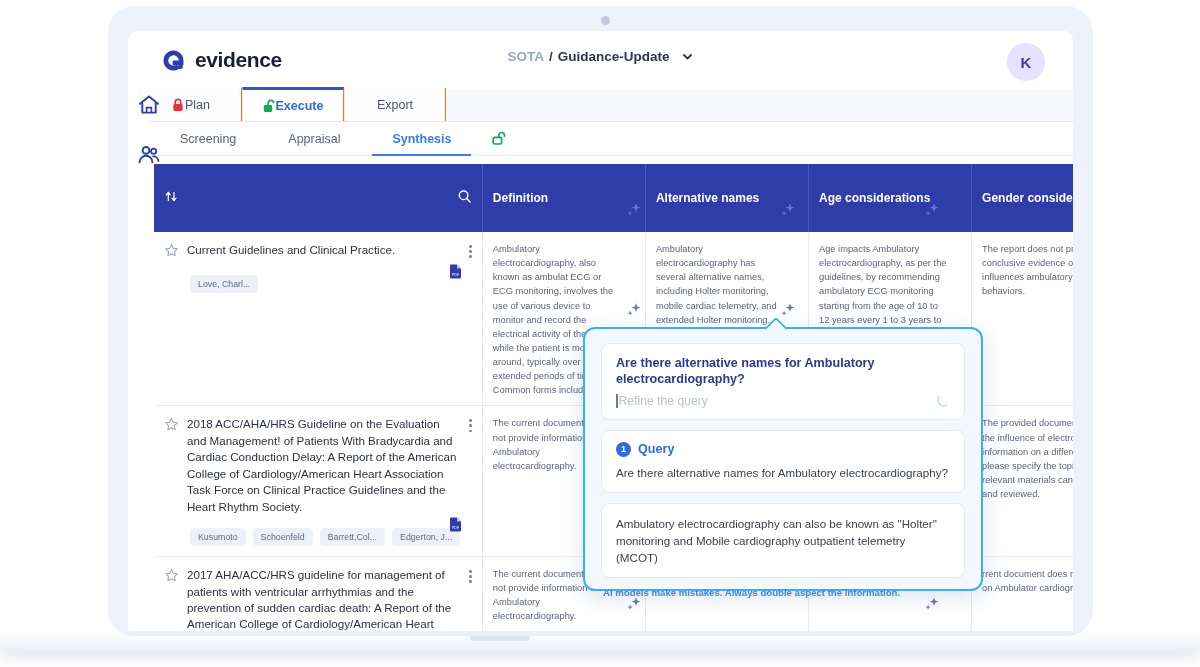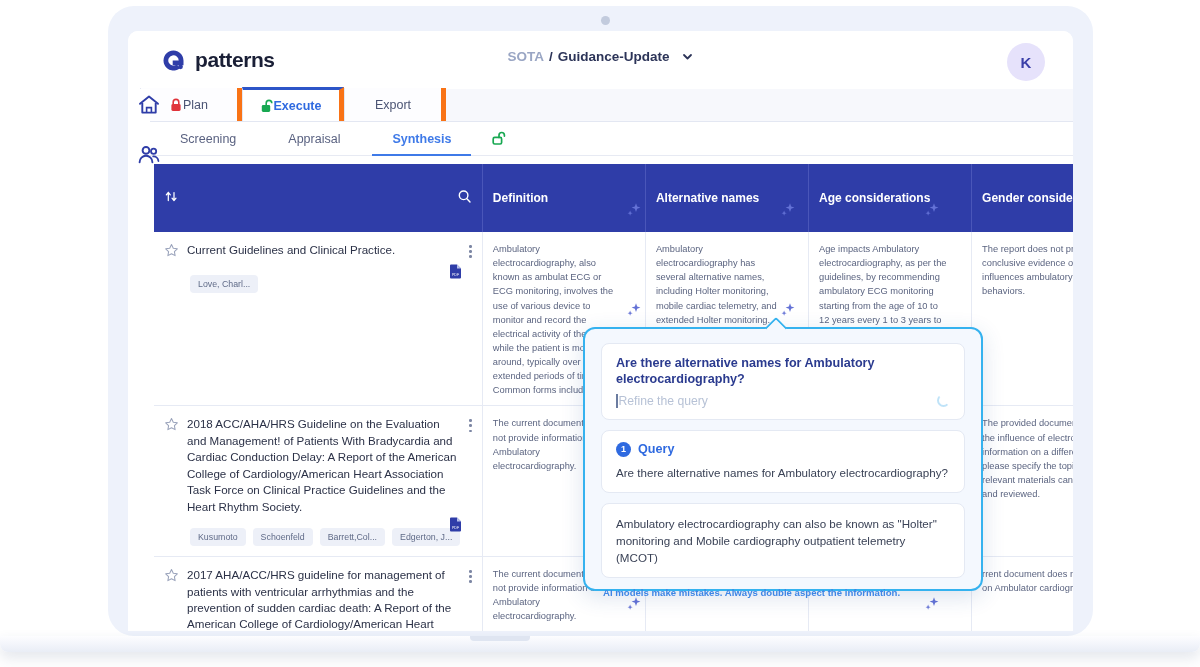--- a/index.html
+++ b/index.html
@@ -73,21 +73,21 @@
   
   .tabrow {
     position: relative; height: 33px; background: #f7f8fc;
     border-bottom: 1px solid #e3e7f2;
     display: flex; align-items: flex-end; padding-left: 12px;
   }
   .tab {
     position: relative; height: 33px; width: 102px;
     display: flex; align-items: center; justify-content: center; 
     font-size: 12.5px; color: #4b5474; background: #fdfdff;
-    border-left: 1px solid #e3e7f2; border-right: 5px solid #f97316;
+    border-left: 1px solid #e3e7f2; border-right: 1px solid #f97316;
     cursor: pointer;
   }
   .tab.active {
     background: #ffffff; color: #2f6ae0; font-weight: 600;
     border-top: 3px solid #2d55c8;
     height: 34px;
   }
   .tab-ico { width: 13px; height: 14px; display:flex; align-items:center; }
 
   
@@ -217,21 +217,21 @@
     <div class="screen">
 
       <div class="topbar">
         <div class="logo-wrap">
           <span class="logo-mark">
             <svg width="27" height="27" viewBox="0 0 27 27">
               <path d="M23.5 13.5a10 10 0 1 0-3.6 7.7l-3.1-3.7a5.2 5.2 0 1 1 1.9-4h-6v4.8h10.8z" fill="#2f3da8"></path>
               <circle cx="20.5" cy="19.8" r="2.4" fill="#2f3da8"></circle>
             </svg>
           </span>
-          <span class="logo-text">patterns</span>
+          <span class="logo-text">evidence</span>
         </div>
 
         <div class="breadcrumb">
           <span class="bc-root">SOTA</span>
           <span class="bc-sep">/</span>
           <span class="bc-cur">Guidance-Update</span>
           <span class="bc-chev">
             <svg width="13" height="13" viewBox="0 0 13 13">
                 <path d="M3 5l3.5 3.5L10 5" stroke="#2c3458" stroke-width="1.8" fill="none" stroke-linecap="round" stroke-linejoin="round"></path>
               </svg>

